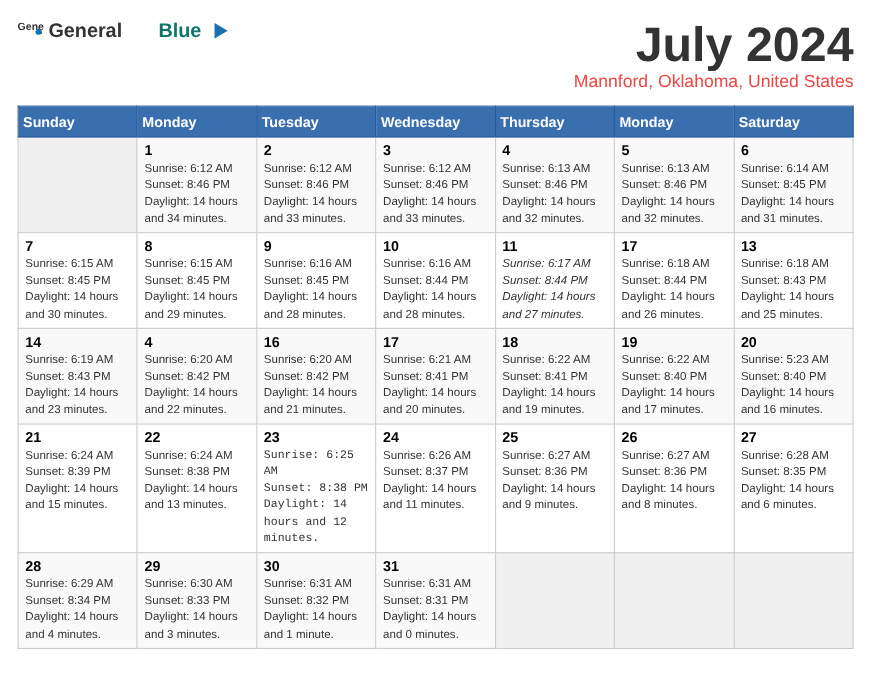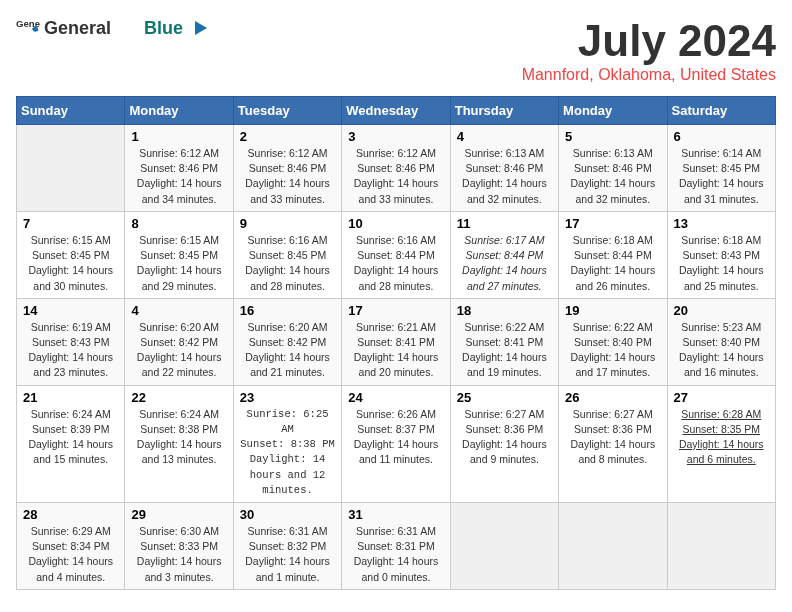--- a/index.html
+++ b/index.html
@@ -67,21 +67,20 @@
     .day-number {
       font-weight: bold;
       font-size: 13px;
       margin-bottom: 2px;
       display: block;
     }
     .day-info {
       color: #333;
       font-size: 10.5px;
       line-height: 1.45;
-      text-align: center;
     }
   </style>
 </head>
 <body>
 
 <div class="header-area">
   <div class="logo">
     <svg class="logo-icon" viewBox="0 0 30 30" xmlns="http://www.w3.org/2000/svg">
       <text x="0" y="14" font-size="12" font-weight="bold" fill="#333">General</text>
       <path d="M20 16 Q26 8 28 18 Q22 22 20 16Z" fill="#1a6faf"></path>
@@ -274,21 +273,21 @@
 Daylight: 14 hours and 9 minutes.</div>
         </td>
         <td>
           <span class="day-number">26</span>
           <div class="day-info" style="white-space: pre-line;">Sunrise: 6:27 AM
 Sunset: 8:36 PM
 Daylight: 14 hours and 8 minutes.</div>
         </td>
         <td>
           <span class="day-number">27</span>
-          <div class="day-info" style="white-space: pre-line; text-decoration: underline;">Sunrise: 6:28 AM
+          <div class="day-info" style="white-space: pre-line;">Sunrise: 6:28 AM
 Sunset: 8:35 PM
 Daylight: 14 hours and 6 minutes.</div>
         </td>
       </tr>
       <tr>
         <td>
           <span class="day-number">28</span>
           <div class="day-info" style="white-space: pre-line;">Sunrise: 6:29 AM
 Sunset: 8:34 PM
 Daylight: 14 hours and 4 minutes.</div>

